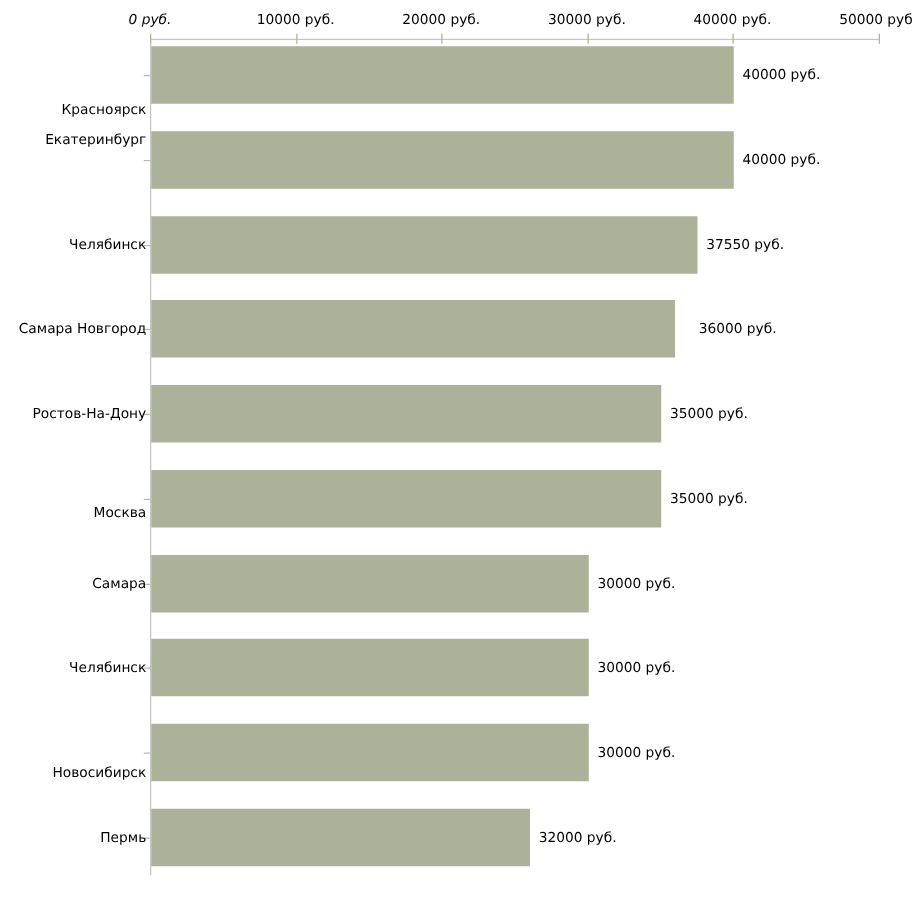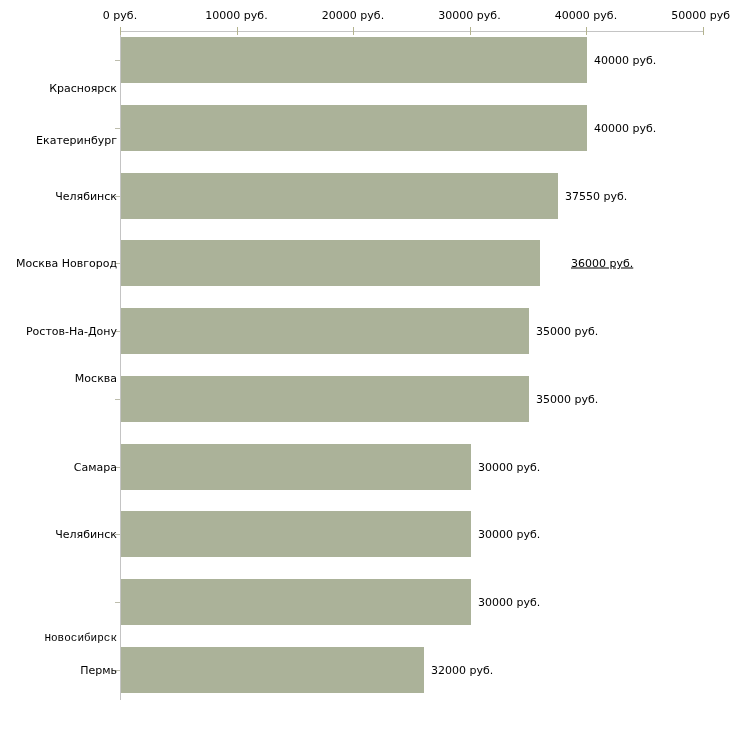--- a/index.html
+++ b/index.html
@@ -68,64 +68,64 @@
     transform: translateY(-50%);
   }
 </style>
 </head>
 <body>
 
 <div class="chart">
     <div class="axis-line-h" style="left: 120px; width: 583.5px;"></div>
     <div class="axis-line-v" style="left: 120px; top: 31px; height: 669px;"></div>
     <div class="axis-tick" style="left: 120px;"></div>
-    <div class="axis-label" style="left: 120px;">0 руб.</div>
+    <div class="axis-label" style="left: 120px; font-style: italic;">0 руб.</div>
     <div class="axis-tick" style="left: 236.5px;"></div>
     <div class="axis-label" style="left: 236.5px; text-align: right;">10000 руб.</div>
     <div class="axis-tick" style="left: 353px;"></div>
     <div class="axis-label" style="left: 353px;">20000 руб.</div>
     <div class="axis-tick" style="left: 469.5px;"></div>
     <div class="axis-label" style="left: 469.5px;">30000 руб.</div>
     <div class="axis-tick" style="left: 586px;"></div>
     <div class="axis-label" style="left: 586px;">40000 руб.</div>
     <div class="axis-tick" style="left: 702.5px;"></div>
     <div class="axis-label" style="left: 702.5px;">50000 руб.</div>
     <div class="bar" style="left: 121px; top: 37px; width: 466px;"></div>
     <div class="cat-tick" style="left: 115px; top: 60px;"></div>
     <div class="cat-label" style="right: 613px; top: 60px; margin-top: 28px;">Красноярск</div>
     <div class="value-label" style="left: 594px; top: 60px;">40000 руб.</div>
     <div class="bar" style="left: 121px; top: 105px; width: 466px;"></div>
     <div class="cat-tick" style="left: 115px; top: 128px;"></div>
-    <div class="cat-label" style="right: 613px; top: 140px;">Екатеринбург</div>
+    <div class="cat-label" style="right: 613px; top: 112px;">Екатеринбург</div>
     <div class="value-label" style="left: 594px; top: 128px;">40000 руб.</div>
     <div class="bar" style="left: 121px; top: 173px; width: 437px;"></div>
     <div class="cat-tick" style="left: 115px; top: 196px;"></div>
     <div class="cat-label" style="right: 613px; top: 196px;">Челябинск</div>
     <div class="value-label" style="left: 565px; top: 196px;">37550 руб.</div>
     <div class="bar" style="left: 121px; top: 240px; width: 419px;"></div>
     <div class="cat-tick" style="left: 115px; top: 263px;"></div>
-    <div class="cat-label" style="right: 613px; top: 263px;">Москва Новгород</div>
-    <div class="value-label" style="left: 571px; top: 263px; text-decoration: underline;">36000 руб.</div>
+    <div class="cat-label" style="right: 613px; top: 263px;">Самара Новгород</div>
+    <div class="value-label" style="left: 559px; top: 263px;">36000 руб.</div>
     <div class="bar" style="left: 121px; top: 308px; width: 408px;"></div>
     <div class="cat-tick" style="left: 115px; top: 331px;"></div>
     <div class="cat-label" style="right: 613px; top: 331px;">Ростов-На-Дону</div>
     <div class="value-label" style="left: 536px; top: 331px;">35000 руб.</div>
     <div class="bar" style="left: 121px; top: 376px; width: 408px;"></div>
     <div class="cat-tick" style="left: 115px; top: 399px;"></div>
-    <div class="cat-label" style="right: 613px; top: 378px;">Москва</div>
+    <div class="cat-label" style="right: 613px; top: 410px;">Москва</div>
     <div class="value-label" style="left: 536px; top: 399px;">35000 руб.</div>
     <div class="bar" style="left: 121px; top: 444px; width: 350px;"></div>
     <div class="cat-tick" style="left: 115px; top: 467px;"></div>
     <div class="cat-label" style="right: 613px; top: 467px;">Самара</div>
     <div class="value-label" style="left: 478px; top: 467px;">30000 руб.</div>
     <div class="bar" style="left: 121px; top: 511px; width: 350px;"></div>
     <div class="cat-tick" style="left: 115px; top: 534px;"></div>
     <div class="cat-label" style="right: 613px; top: 534px;">Челябинск</div>
     <div class="value-label" style="left: 478px; top: 534px;">30000 руб.</div>
     <div class="bar" style="left: 121px; top: 579px; width: 350px;"></div>
     <div class="cat-tick" style="left: 115px; top: 602px;"></div>
-    <div class="cat-label" style="right: 613px; top: 638px; font-family: Liberation Mono, monospace;">Новосибирск</div>
+    <div class="cat-label" style="right: 613px; top: 618px;">Новосибирск</div>
     <div class="value-label" style="left: 478px; top: 602px;">30000 руб.</div>
     <div class="bar" style="left: 121px; top: 647px; width: 303px;"></div>
     <div class="cat-tick" style="left: 115px; top: 670px;"></div>
     <div class="cat-label" style="right: 613px; top: 670px;">Пермь</div>
     <div class="value-label" style="left: 431px; top: 670px;">32000 руб.</div>
   </div>
 
 </body></html>

